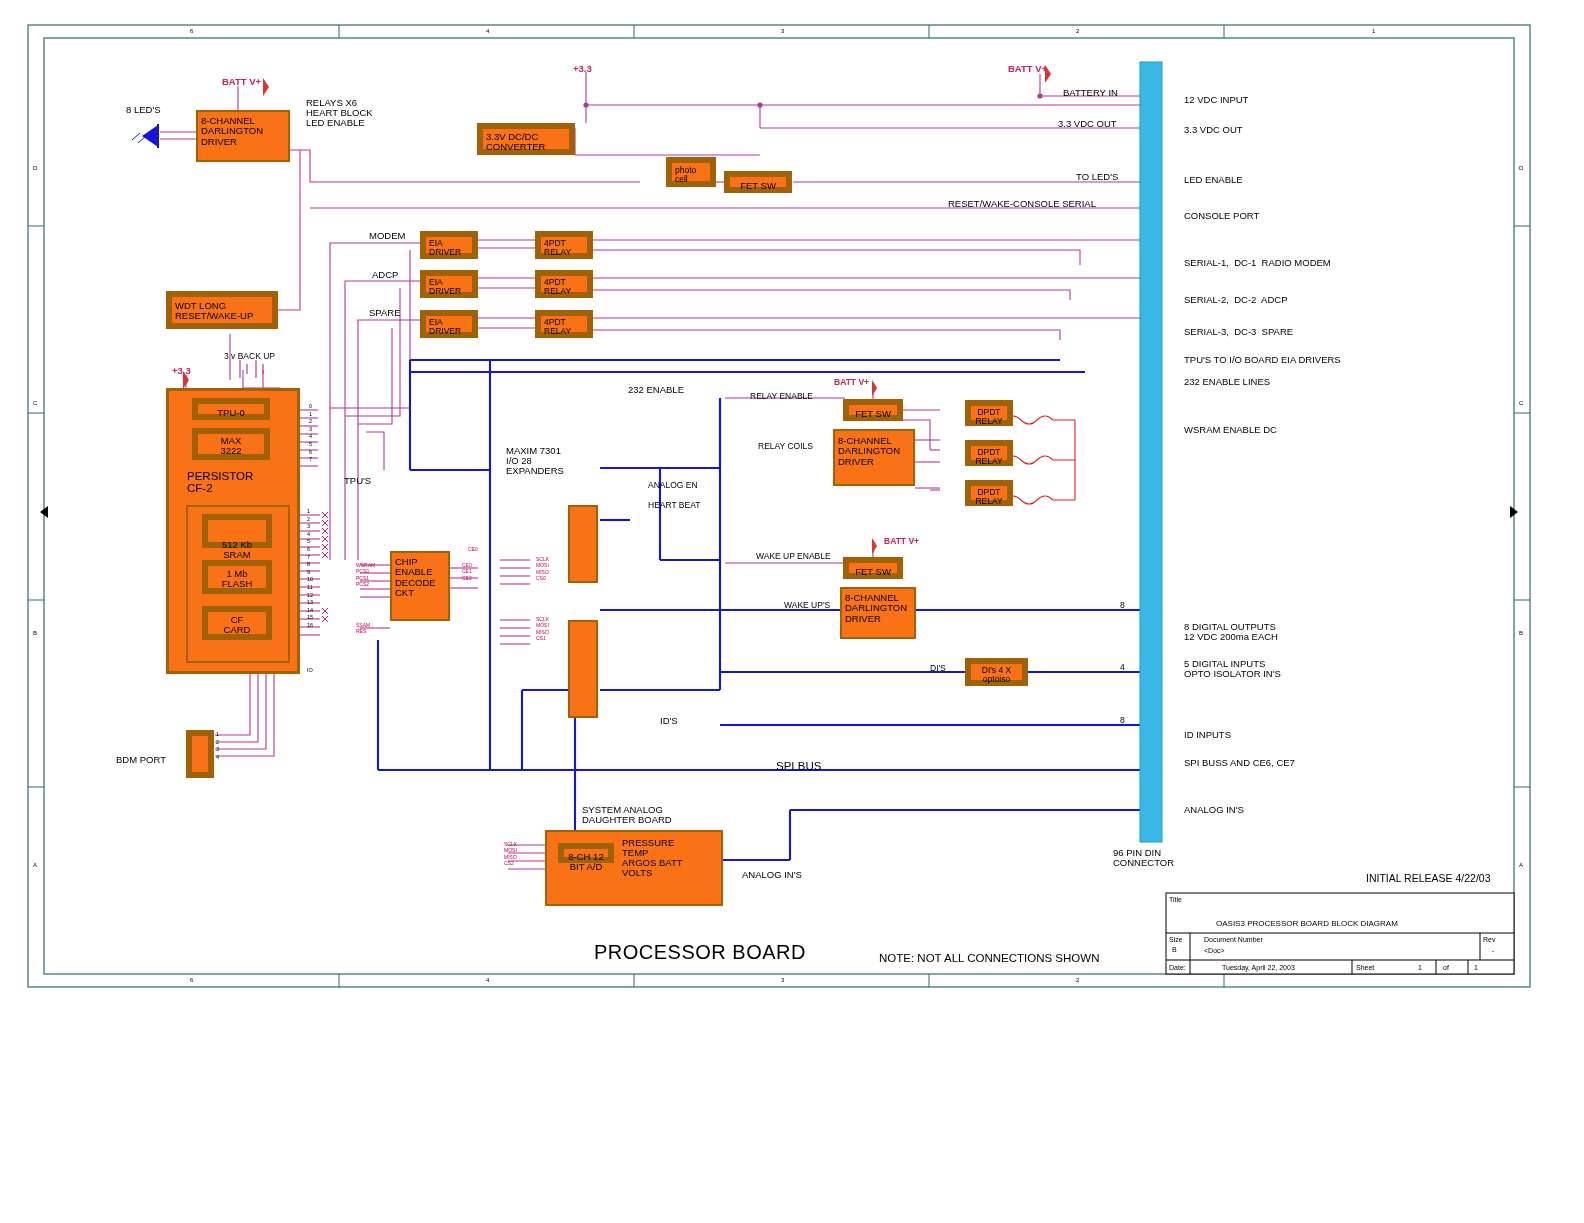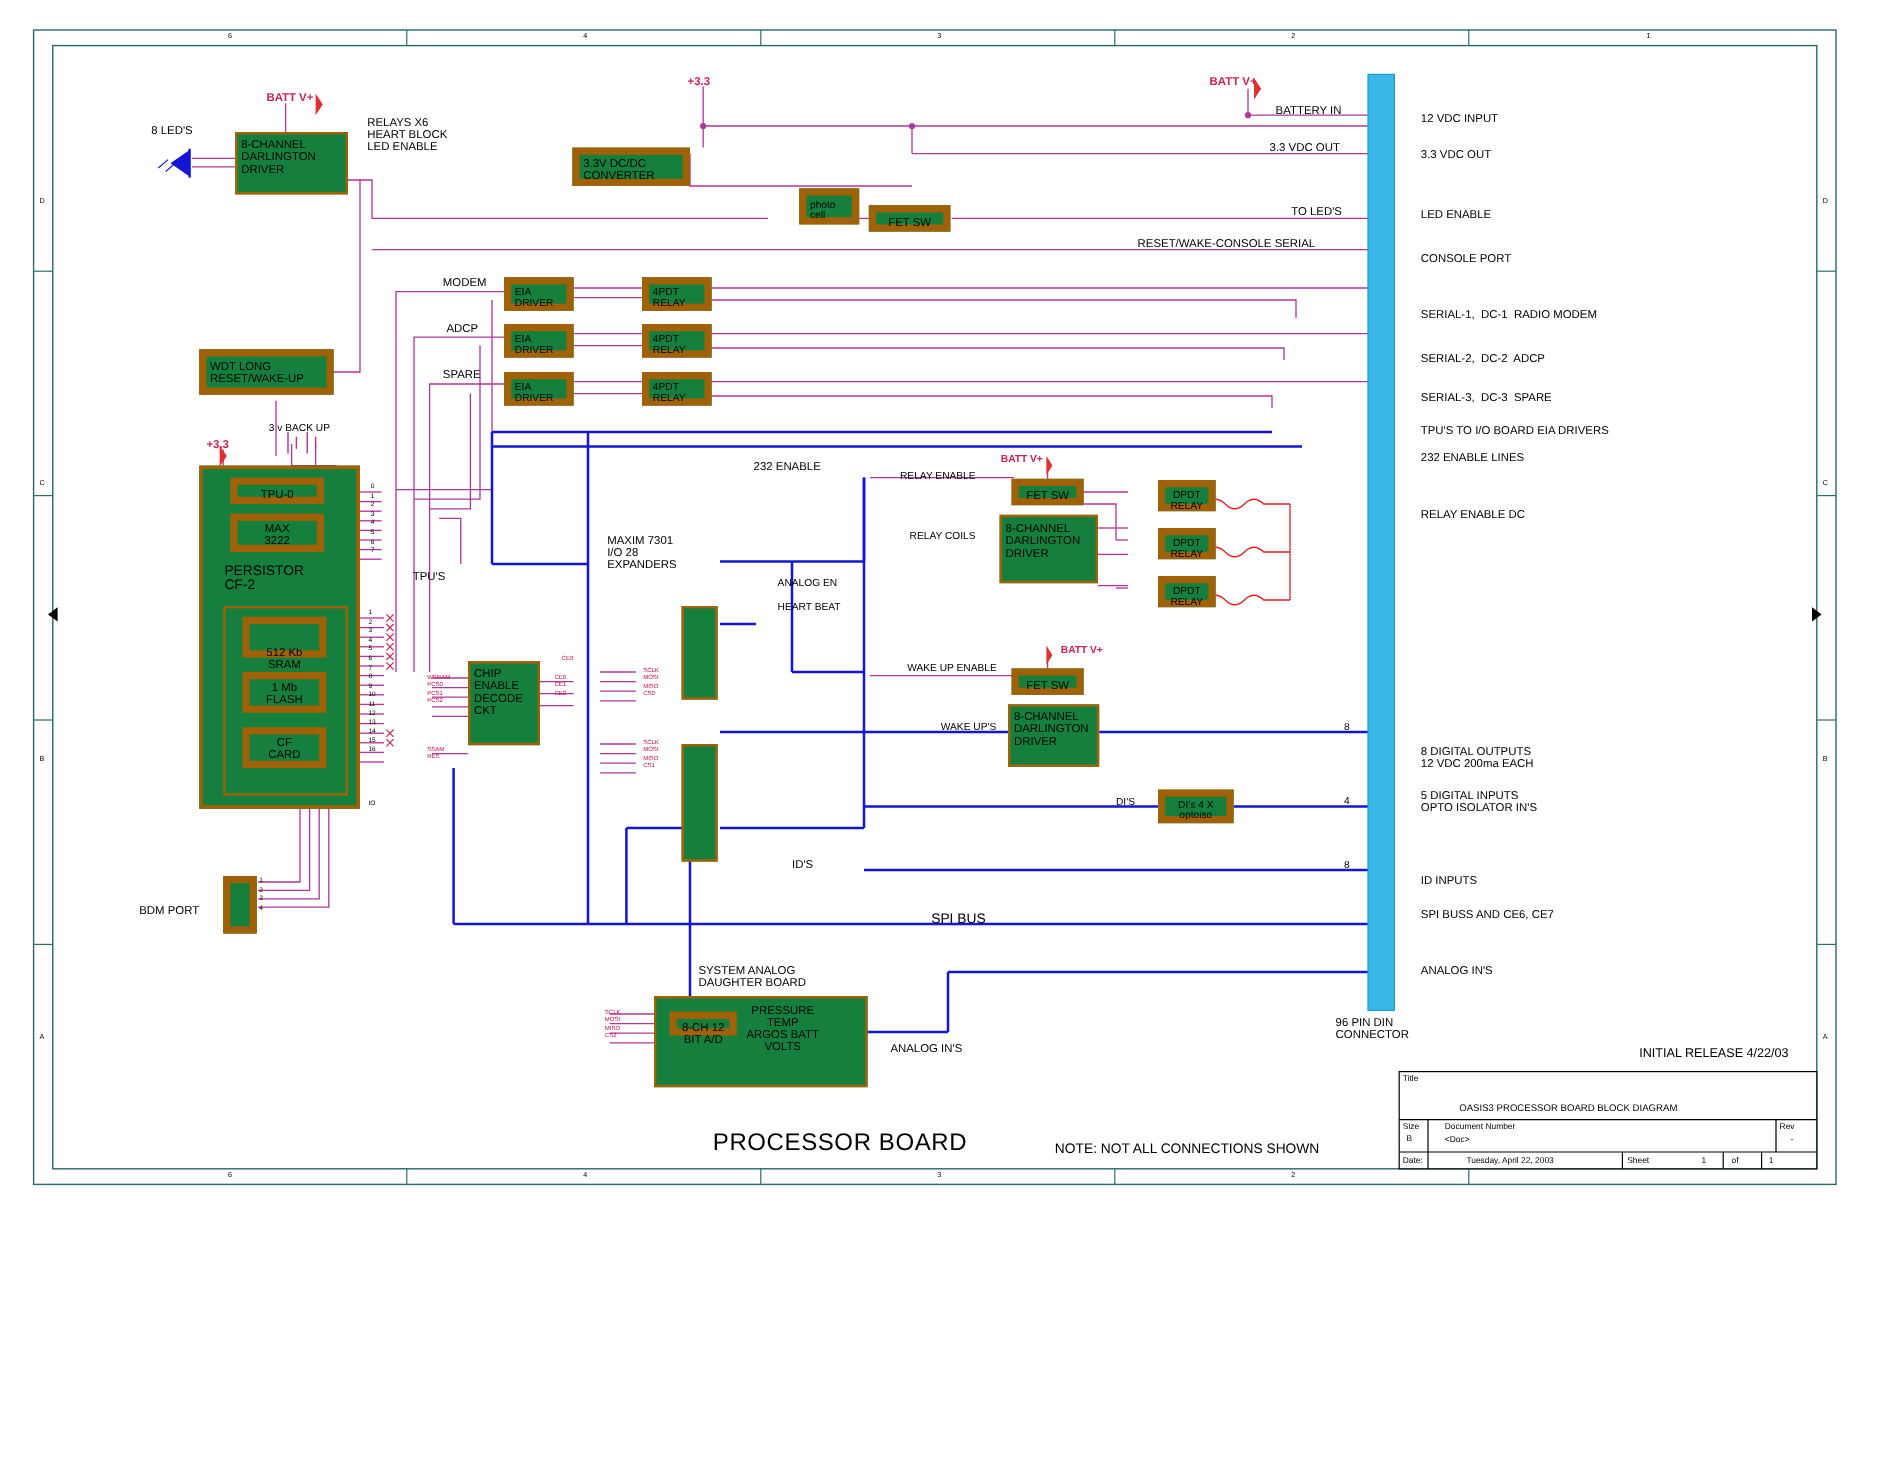--- a/index.html
+++ b/index.html
@@ -30,21 +30,21 @@
   .lbl {
     position: absolute;
     font-family: "Liberation Sans", sans-serif;
     color: #000000;
     white-space: pre;
     line-height: 1.05;
   }
   .box {
     position: absolute;
     border: 6px solid #a16207;
-    background: #15803d;
+    background: #f97316;
     box-sizing: border-box;
     font-family: "Liberation Sans", sans-serif;
     color: #000;
     white-space: pre;
     line-height: 1.08;
   }
   .box.thick { border-width: 2px; }
   .box.thicker { border-width: 3px; }
   .pad { padding: 2px 3px; }
   .f8 { font-size: 8.5px; }
@@ -506,40 +506,40 @@
   <div class="pinlist-l" style="left:216px; top:731px;">1
 2
 3
 4</div>
 
   <div class="lbl f9" style="left:582px; top:805px;">SYSTEM ANALOG
 DAUGHTER BOARD</div>
   <div class="box thick" style="left:545px; top:830px; width:178px; height:76px;"></div>
   <div class="box f9 pad center" style="left:558px; top:843px; width:56px; height:20px; padding-top:3px;">8-CH 12
 BIT A/D</div>
-  <div class="lbl f9" style="left:622px; top:838px;text-align:center;">PRESSURE
+  <div class="lbl f9" style="left:622px; top:838px;">PRESSURE
 TEMP
 ARGOS BATT
 VOLTS</div>
   <div class="redlbl" style="left:504px; top:841px;">SCLK
 MOSI
 MISO
 CS2</div>
   <div class="lbl f9" style="left:742px; top:870px;">ANALOG IN'S</div>
 
   <div class="lbl f9" style="left:1184px; top:95px;">12 VDC INPUT</div>
   <div class="lbl f9" style="left:1184px; top:125px;">3.3 VDC OUT</div>
   <div class="lbl f9" style="left:1184px; top:175px;">LED ENABLE</div>
   <div class="lbl f9" style="left:1184px; top:211px;">CONSOLE PORT</div>
   <div class="lbl f9" style="left:1184px; top:258px;">SERIAL-1,  DC-1  RADIO MODEM</div>
   <div class="lbl f9" style="left:1184px; top:295px;">SERIAL-2,  DC-2  ADCP</div>
   <div class="lbl f9" style="left:1184px; top:327px;">SERIAL-3,  DC-3  SPARE</div>
   <div class="lbl f9" style="left:1184px; top:355px;">TPU'S TO I/O BOARD EIA DRIVERS</div>
   <div class="lbl f9" style="left:1184px; top:377px;">232 ENABLE LINES</div>
-  <div class="lbl f9" style="left:1184px; top:425px;">RELAY ENABLE DC</div>
+  <div class="lbl f9" style="left:1184px; top:425px;">WSRAM ENABLE DC</div>
   <div class="lbl f9" style="left:1184px; top:622px;">8 DIGITAL OUTPUTS
 12 VDC 200ma EACH</div>
   <div class="lbl f9" style="left:1184px; top:659px;">5 DIGITAL INPUTS
 OPTO ISOLATOR IN'S</div>
   <div class="lbl f9" style="left:1184px; top:730px;">ID INPUTS</div>
   <div class="lbl f9" style="left:1184px; top:758px;">SPI BUSS AND CE6, CE7</div>
   <div class="lbl f9" style="left:1184px; top:805px;">ANALOG IN'S</div>
   <div class="lbl f9" style="left:1113px; top:848px;">96 PIN DIN
 CONNECTOR</div>
 

